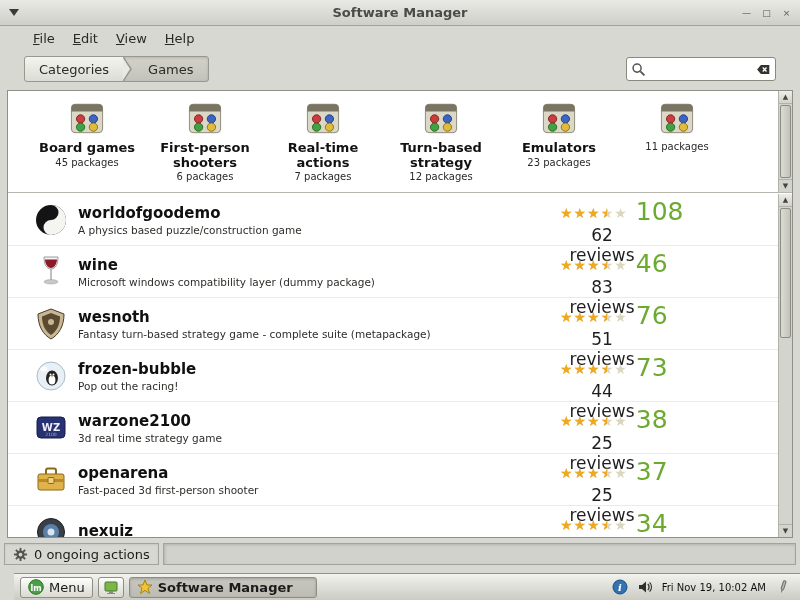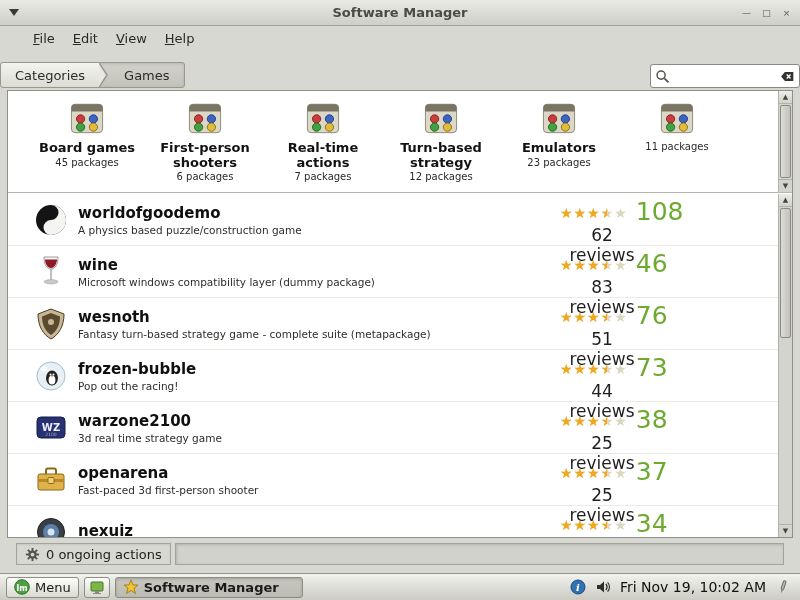--- a/index.html
+++ b/index.html
@@ -16,21 +16,21 @@
   .win-controls { position:absolute; right:5px; top:0; bottom:0; display:flex; align-items:center; gap:3px; }
   .win-btn { width:17px; height:15px; display:flex; align-items:center; justify-content:center;
              font-size:9px; color:#5a5a55; border-radius:2px; }
 
   
   .menubar { height:24px; display:flex; align-items:center; padding-left:24px; }
   .menu-item { padding:3px 9px; font-size:13px; color:#2a2a26; }
   .mn { text-decoration:underline; }
 
   
-  .toolbar { height:38px; display:flex; align-items:flex-end; justify-content:space-between; padding:0 0; }
+  .toolbar { height:38px; display:flex; align-items:center; justify-content:space-between; padding:0 24px; }
   .breadcrumb { display:flex; align-items:center; }
   .crumb { height:26px; padding:0 14px; font-size:13px; color:#2c2c28; border:1px solid #98988e;
            background:linear-gradient(#f4f4f0,#dcdcd4); position:relative; z-index:1; font-family:inherit; cursor:default; }
   .crumb.first { border-radius:3px 0 0 3px; }
   .crumb.rest  { border-radius:0 3px 3px 0; margin-left:-1px; padding-left:24px; }
   .crumb.active{ background:linear-gradient(#d2d2ca,#c3c3bb); box-shadow:inset 0 1px 3px rgba(0,0,0,.14); }
   .crumb-sep { width:0; height:0; position:relative; z-index:3; }
   .crumb-sep::before { content:""; position:absolute; left:0; top:-12px;
       border-top:12px solid transparent; border-bottom:12px solid transparent; border-left:8px solid #98988e; }
   .crumb-sep::after  { content:""; position:absolute; left:-1.5px; top:-11px;
@@ -67,39 +67,39 @@
   .pkg-desc { font-size:10.5px; color:#2d2d29; margin-top:2px; }
   .pkg-rating { position:absolute; left:552px; top:5px; }
   .rating-top { display:flex; align-items:flex-start; }
   .stars { position:relative; display:inline-block; font-size:14px; letter-spacing:1px; line-height:1; margin-top:7px; }
   .stars-base { color:#ddd6bf; }
   .stars-fill { position:absolute; left:0; top:0; overflow:hidden; white-space:nowrap; color:#f0a81c; }
   .score { font-size:25px; color:#6caa30; line-height:1; margin-left:8px; }
   .reviews { font-size:17px; color:#1e1e1e; width:84px; text-align:center; margin-top:1px; }
 
   
-  .statusbar { position:absolute; left:0; right:0; top:540px; height:28px; display:flex; align-items:center; padding:0 16px; gap:4px; }
+  .statusbar { position:absolute; left:0; right:0; top:540px; height:28px; display:flex; align-items:center; padding:0 4px; gap:4px; }
   .status-frame { height:22px; border:1px solid #a3a39b; background:#d8d8d2; display:flex; align-items:center;
                   gap:6px; padding:0 8px; box-shadow:inset 0 1px 2px rgba(0,0,0,.08); }
   .status-label { font-size:13px; color:#1d1d1b; white-space:nowrap; }
   .progress-track { flex:1; height:22px; border:1px solid #a3a39b; background:#d2d2cc;
                     box-shadow:inset 1px 1px 3px rgba(0,0,0,.15); }
 
   
-  .taskbar { position:absolute; left:0; right:0; bottom:0; height:27px; background:linear-gradient(#f2f2ee,#cccc c5);
+  .taskbar { position:absolute; left:14px; right:0; bottom:0; height:27px; background:linear-gradient(#f2f2ee,#cccc c5);
              background:linear-gradient(#f2f2ee,#cbcbc4); border-top:1px solid #92928a;
              display:flex; align-items:center; padding:0 6px; gap:5px; }
   .tb-btn { height:21px; border:1px solid #8d8d84; border-radius:3px; background:linear-gradient(#fdfdfb,#dadad2);
             display:flex; align-items:center; gap:5px; padding:0 7px; font-size:13px; color:#1b1b19; font-family:inherit; }
   .tb-btn.icon-only { padding:0 4px; }
   .window-btn { width:188px; background:linear-gradient(#c7c7bf,#bcbcb4); box-shadow:inset 0 1px 3px rgba(0,0,0,.2);
                 font-weight:bold; justify-content:flex-start; overflow:hidden; white-space:nowrap; }
   .tray { margin-left:auto; display:flex; align-items:center; gap:9px; padding-right:3px; }
   .tray-icon { width:16px; height:16px; }
-  .clock { font-size:14px; color:#101010; white-space:nowrap; }
+  .clock { font-size:10px; color:#101010; white-space:nowrap; }
 </style>
 </head>
 <body>
 
 <div class="screen">
 
   <div class="titlebar">
     <span class="win-menu"></span>
     <span class="title">Software Manager</span>
     <span class="win-controls">

